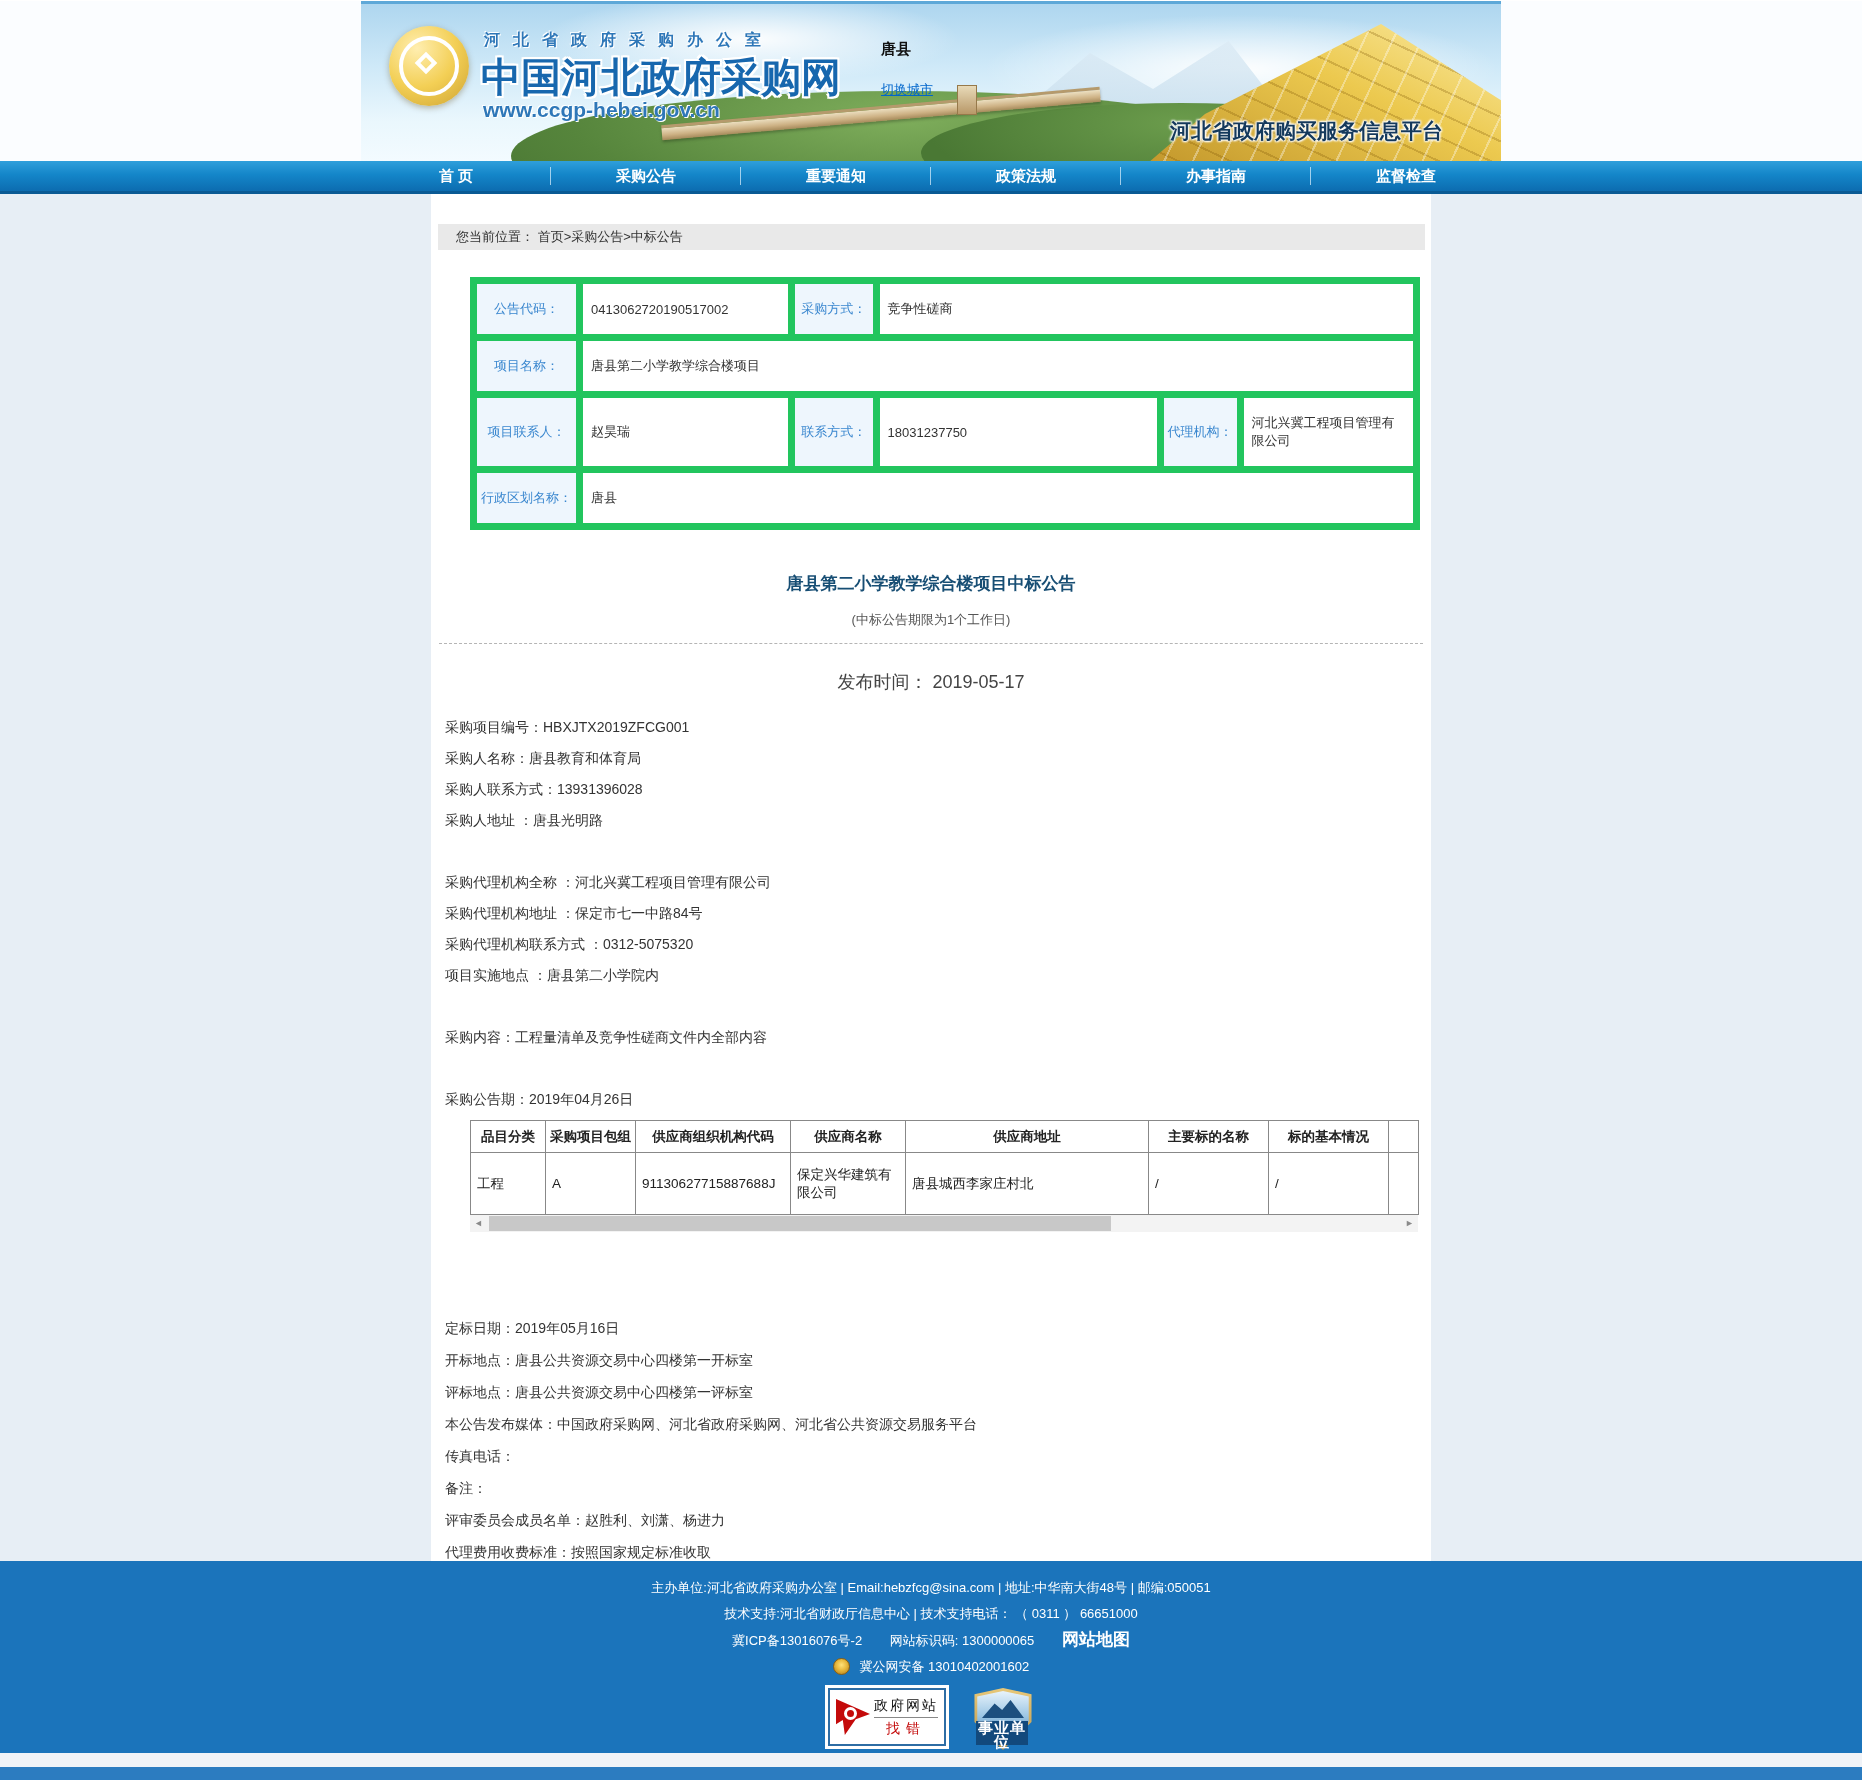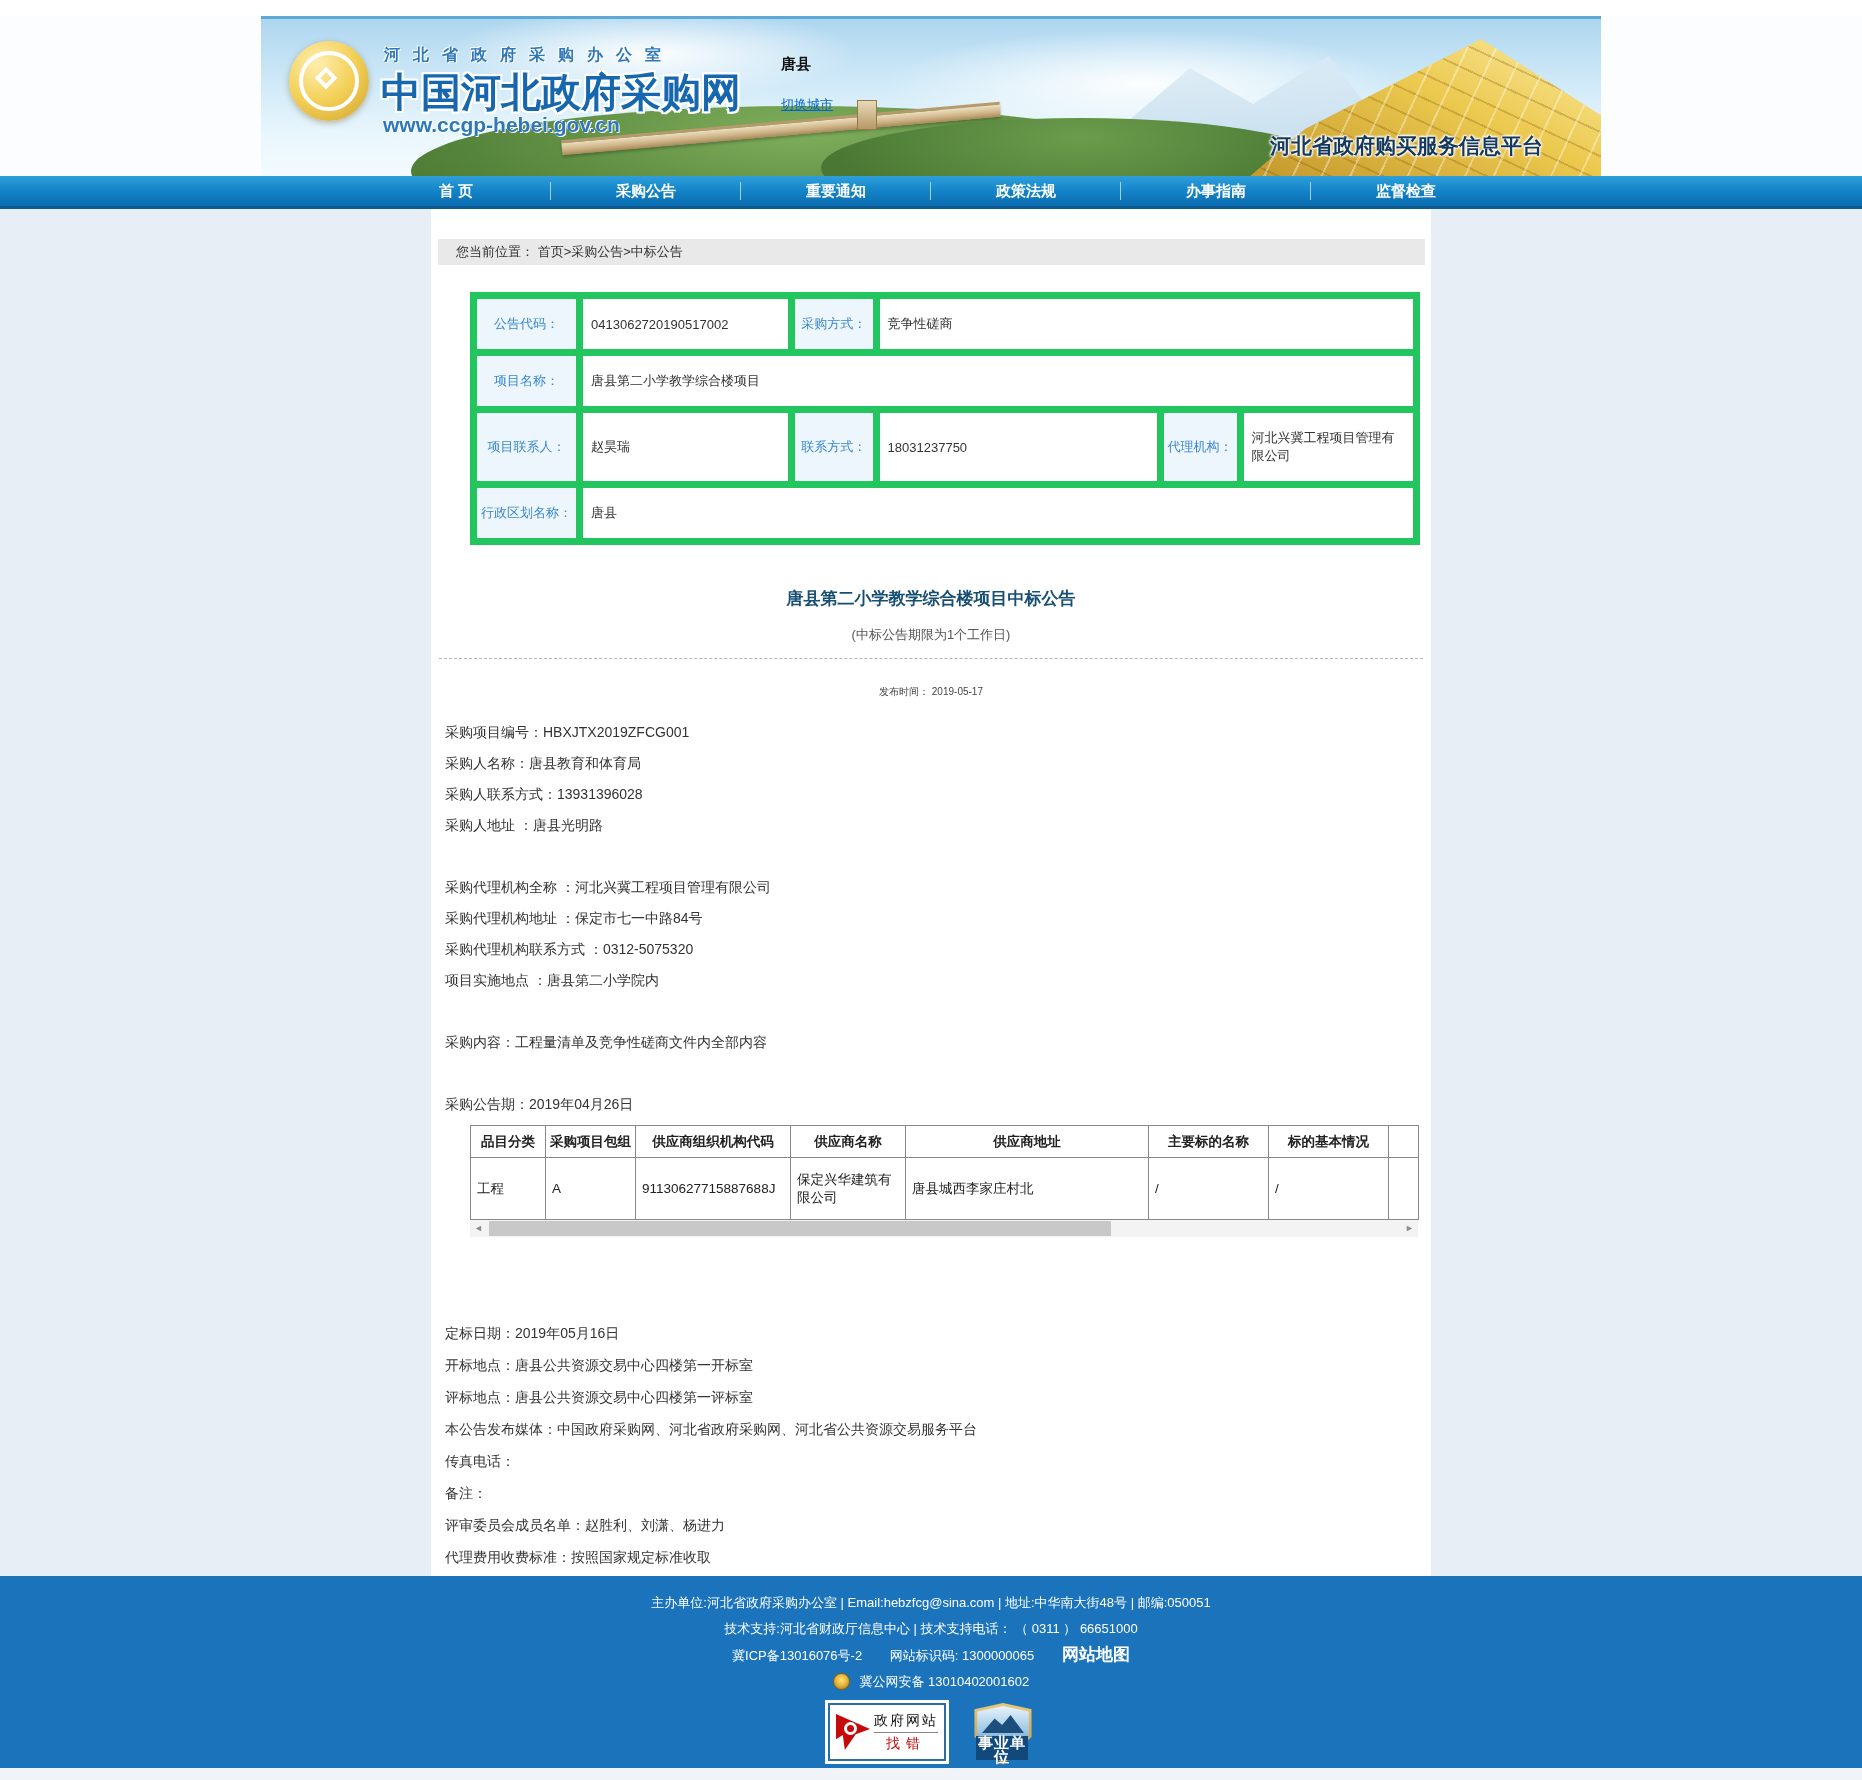--- a/index.html
+++ b/index.html
@@ -1,21 +1,21 @@
 <!DOCTYPE html>
 <html><head>
 <meta charset="utf-8">
 <style>
   * { margin:0; padding:0; box-sizing:border-box; }
   body { font-family:"Liberation Sans","DejaVu Sans",sans-serif; background:#fff; }
   .page { width:1862px; height:1780px; background:#fff; overflow:hidden; }
 
   
   .header-outer { height:160px; background:#fbfdff; }
-  .header { width:1340px; height:160px; margin:16px auto; position:relative; overflow:hidden;
+  .header { width:1140px; height:160px; margin:1px auto; position:relative; overflow:hidden;
             background:linear-gradient(180deg,#aed6ef 0%,#cfe9f8 40%,#eaf7fd 75%,#f3fbff 100%);
             border-top:3px solid #5ea8d8; }
   .cloud { position:absolute; background:radial-gradient(ellipse at center,rgba(255,255,255,.95) 0%,rgba(255,255,255,0) 70%); border-radius:50%; }
   .cloud.c1 { left:180px; top:-10px; width:420px; height:90px; }
   .cloud.c2 { left:620px; top:10px; width:520px; height:110px; }
   .mtn { position:absolute; right:180px; bottom:0; width:420px; height:120px;
          background:linear-gradient(180deg,#dcebf5,#b9d5e8); clip-path:polygon(15% 100%,45% 10%,60% 40%,78% 0%,100% 100%,0 100%); opacity:.8; }
   .hill1 { position:absolute; left:150px; bottom:-60px; width:780px; height:130px; border-radius:50%;
            background:radial-gradient(ellipse at 50% 20%,#7fae5c 0%,#56853c 60%,#44702f 100%); }
   .hill2 { position:absolute; left:560px; bottom:-42px; width:520px; height:100px; border-radius:50%;
@@ -60,21 +60,21 @@
   .breadcrumb a { color:#333; text-decoration:none; cursor:pointer; }
 
   table.info { border-collapse:collapse; margin:27px 0 0 39px; width:950px; font-size:13px; }
   table.info td { border:7px solid #22c55e; height:26px; }
   table.info td.lbl { background:#eef6fd; color:#3a87cf; text-align:center; padding:0 4px; white-space:nowrap; }
   table.info td.val { background:#fff; color:#333; padding:16px 8px; }
 
   .doc-title { margin-top:42px; text-align:center; font-size:17px; font-weight:bold; color:#174e74; }
   .doc-sub { margin-top:16px; text-align:center; font-size:13px; color:#555; }
   .dashed { border-top:1px dashed #b5b5b5; margin:14px 8px 0 8px; }
-  .pub-line { margin-top:26px; text-align:center; font-size:10px; color:#444; }
+  .pub-line { margin-top:26px; text-align:center; font-size:18px; color:#444; }
 
   .lines-top, .lines-bottom { margin-left:14px; font-size:14px; color:#333; }
   .lines-top { margin-top:18px; }
   .lines-top .bline { height:31px; line-height:31px; }
   .lines-bottom { margin-top:80px; }
   .lines-bottom .bline { height:32px; line-height:32px; }
 
   table.supplier { border-collapse:collapse; margin:5px 0 0 39px; width:948px; font-size:13.5px; color:#222; table-layout:fixed; }
   table.supplier th, table.supplier td { border:1px solid #888; }
   table.supplier th { height:32px; font-weight:bold; text-align:center; padding:2px 4px; }

